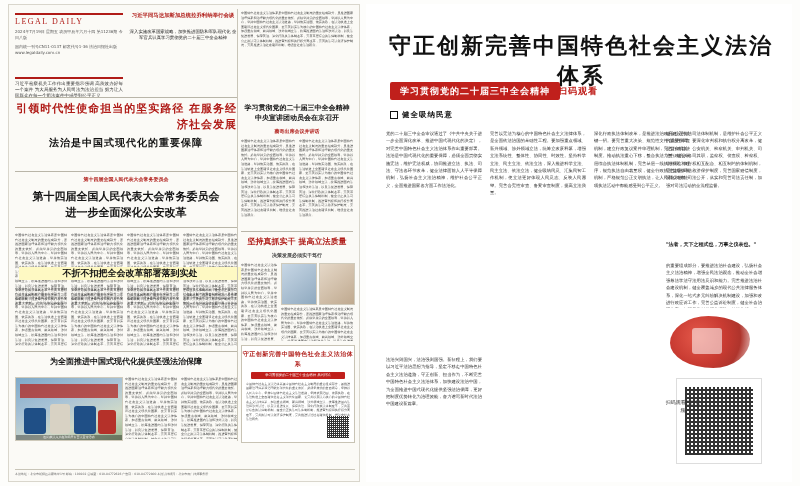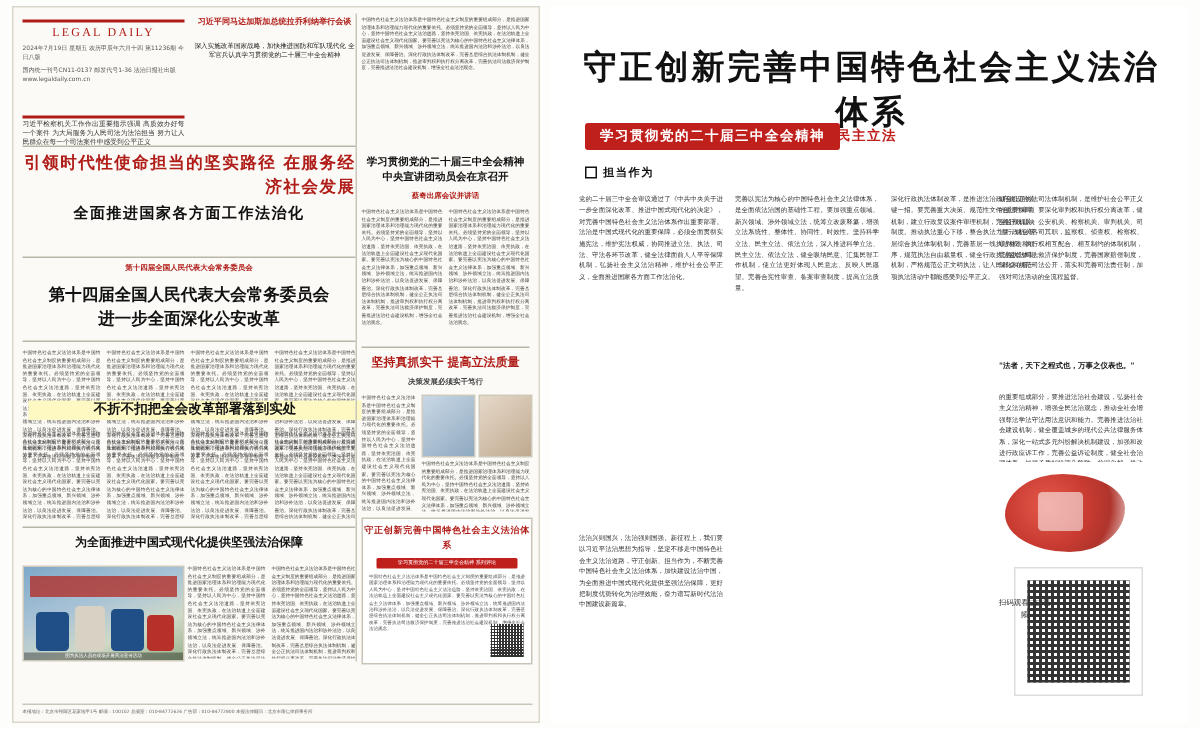--- a/index.html
+++ b/index.html
@@ -22,21 +22,20 @@
     border-bottom:2px solid #b01c18;
   }
   .masthead .cn{
     font-family:"DejaVu Serif", serif;
     color:#b01c18;font-weight:bold;font-size:24px;letter-spacing:1px;
     line-height:30px;margin-top:2px;
   }
   .masthead .en{
     color:#b01c18;font-size:8px;letter-spacing:1.5px;margin-top:2px;
     font-family:"Liberation Serif", serif;
-    text-align:center;
   }
   .masthead .rule{height:2px;background:#b01c18;margin-top:2px;width:100%;}
   .masthead .meta{font-size:4px;color:#555;margin-top:3px;line-height:6px;}
 
   .top-banner{
     position:absolute;left:6px;top:76px;width:108px;
     font-size:4.5px;color:#333;line-height:6px;text-align:justify;
   }
 
   .lead-red{
@@ -198,21 +197,21 @@
 
     <div class="lead-red">习近平同马达加斯加总统拉乔利纳举行会谈</div>
     <div class="lead-black">深入实施改革国家战略，加快推进国防和军队现代化 全军官兵认真学习贯彻党的二十届三中全会精神</div>
 
     <div class="col-text" style="left:232px;top:6px;width:112px;height:86px;">中国特色社会主义法治体系是中国特色社会主义制度的重要组成部分，是推进国家治理体系和治理能力现代化的重要依托。必须坚持党的全面领导，坚持以人民为中心，坚持中国特色社会主义法治道路，坚持依宪治国、依宪执政，在法治轨道上全面建设社会主义现代化国家。要完善以宪法为核心的中国特色社会主义法律体系，加强重点领域、新兴领域、涉外领域立法，统筹推进国内法治和涉外法治，以良法促进发展、保障善治。深化行政执法体制改革，完善基层综合执法体制机制，健全公正执法司法体制机制，推进审判权和执行权分离改革，完善执法司法救济保护制度，完善推进法治社会建设机制，增强全社会法治观念。</div>
     <div class="sep-vline" style="left:228px;top:4px;height:92px;"></div>
 
     <div class="sep-line" style="left:6px;top:92px;width:222px;"></div>
 
     <div class="hl-red-1">引领时代性使命担当的坚实路径 在服务经济社会发展</div>
-    <div class="hl-black-1">全面推进国家各方面工作法治化</div>
+    <div class="hl-black-1">法治是中国式现代化的重要保障</div>
 
     <div class="sep-line" style="left:6px;top:166px;width:222px;"></div>
     <div class="red-small-head" style="left:6px;top:170px;width:222px;">第十四届全国人民代表大会常务委员会</div>
 
     <div class="big-head" style="left:6px;top:184px;width:222px;font-size:11px;line-height:16px;white-space:pre-line;">第十四届全国人民代表大会常务委员会
 进一步全面深化公安改革</div>
 
     <div class="sep-line" style="left:6px;top:222px;width:222px;"></div>
 
     <div class="col-text" style="left:6px;top:228px;width:52px;height:74px;">中国特色社会主义法治体系是中国特色社会主义制度的重要组成部分，是推进国家治理体系和治理能力现代化的重要依托。必须坚持党的全面领导，坚持以人民为中心，坚持中国特色社会主义法治道路，坚持依宪治国、依宪执政，在法治轨道上全面建设社会主义现代化国家。要完善以宪法为核心的中国特色社会主义法律体系，加强重点领域、新兴领域、涉外领域立法，统筹推进国内法治和涉外法治，以良法促进发展、保障善治。深化行政执法体制改革，完善基层综合执法体制机制，健全公正执法司法体制机制，推进审判权和执行权分离改革，完善执法司法救济保护制度，完善推进法治社会建设机制，增强全社会法治观念。</div>
@@ -267,24 +266,24 @@
     </div>
 
     <div class="footer-strip">本报地址：北京市朝阳区花家地甲1号  邮编：100102  总编室：010-84772626  广告部：010-84772800  本报法律顾问：北京市雨仁律师事务所</div>
   </div>
 
   <div class="right-page">
 
     <div class="right-title">守正创新完善中国特色社会主义法治体系</div>
 
     <div class="red-ribbon">学习贯彻党的二十届三中全会精神</div>
-    <div class="ribbon-tail">民主立法</div>
+    <div class="ribbon-tail">扫码观看</div>
 
     <div class="byline">
-      <span class="sq"></span><span>担当作为</span>
+      <span class="sq"></span><span>健全吸纳民意</span>
     </div>
 
     <div class="rcol" style="left:20px;">党的二十届三中全会审议通过了《中共中央关于进一步全面深化改革、推进中国式现代化的决定》，对完善中国特色社会主义法治体系作出重要部署。法治是中国式现代化的重要保障，必须全面贯彻实施宪法，维护宪法权威，协同推进立法、执法、司法、守法各环节改革，健全法律面前人人平等保障机制，弘扬社会主义法治精神，维护社会公平正义，全面推进国家各方面工作法治化。</div>
     <div class="rcol" style="left:124px;">完善以宪法为核心的中国特色社会主义法律体系，是全面依法治国的基础性工程。要加强重点领域、新兴领域、涉外领域立法，统筹立改废释纂，增强立法系统性、整体性、协同性、时效性。坚持科学立法、民主立法、依法立法，深入推进科学立法、民主立法、依法立法，健全吸纳民意、汇集民智工作机制，使立法更好体现人民意志、反映人民愿望。完善合宪性审查、备案审查制度，提高立法质量。</div>
     <div class="rcol" style="left:228px;">深化行政执法体制改革，是推进法治政府建设的关键一招。要完善重大决策、规范性文件合法性审查机制，建立行政复议案件审理机制，完善行政裁决制度。推动执法重心下移，整合执法力量，健全基层综合执法体制机制，完善基层一线执法标准和程序，规范执法自由裁量权，健全行政执法监督体制机制，严格规范公正文明执法，让人民群众在每一项执法活动中都能感受到公平正义。</div>
     <div class="rcol short" style="left:300px;width:96px;top:126px;height:170px;">健全公正执法司法体制机制，是维护社会公平正义的重要保障。要深化审判权和执行权分离改革，健全监察机关、公安机关、检察机关、审判机关、司法行政机关各司其职，监察权、侦查权、检察权、审判权、执行权相互配合、相互制约的体制机制，完善执法司法救济保护制度，完善国家赔偿制度，深化和规范司法公开，落实和完善司法责任制，加强对司法活动的全流程监督。</div>
 
     <div class="pullquote" style="left:300px;top:236px;width:96px;">"法者，天下之程式也，万事之仪表也。"</div>
     <div class="rcol" style="left:300px;top:258px;width:96px;height:46px;">的重要组成部分，要推进法治社会建设，弘扬社会主义法治精神，增强全民法治观念，推动全社会增强尊法学法守法用法意识和能力。完善推进法治社会建设机制，健全覆盖城乡的现代公共法律服务体系，深化一站式多元纠纷解决机制建设，加强和改进行政应诉工作，完善公益诉讼制度，健全社会治理体系，加强矛盾纠纷源头预防、前端化解，推动形成共建共治共享的社会治理格局。</div>
 

